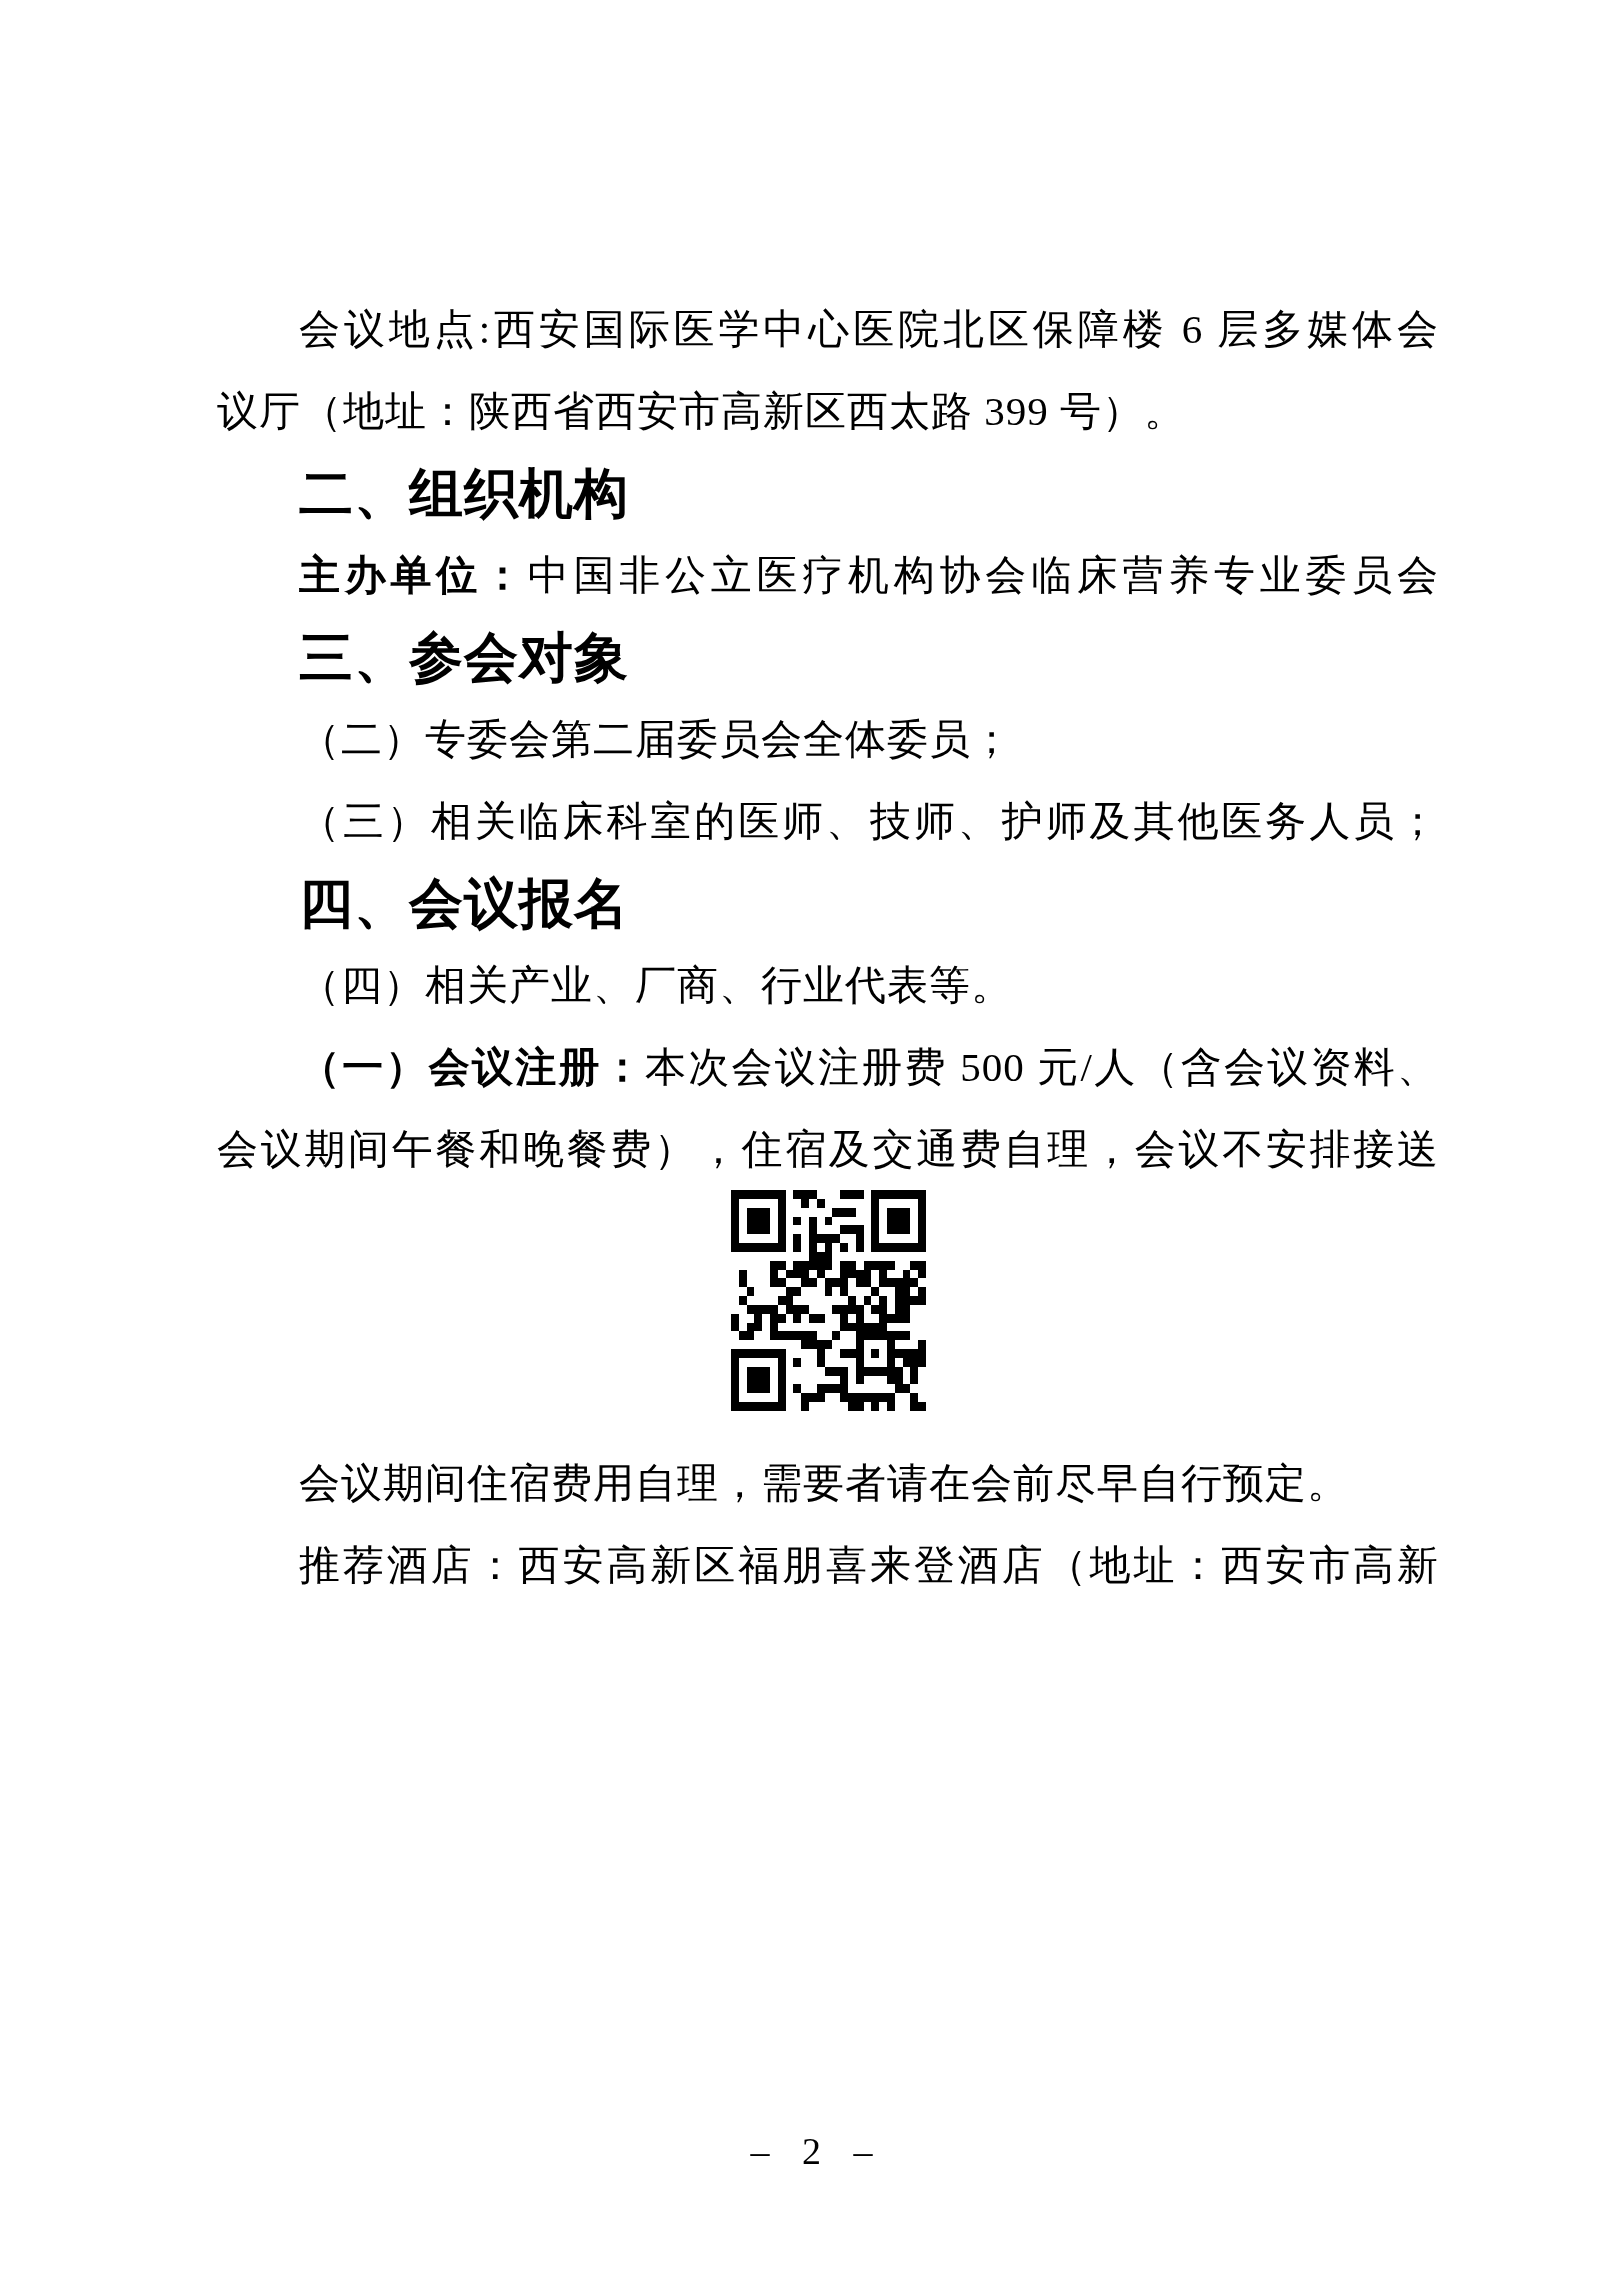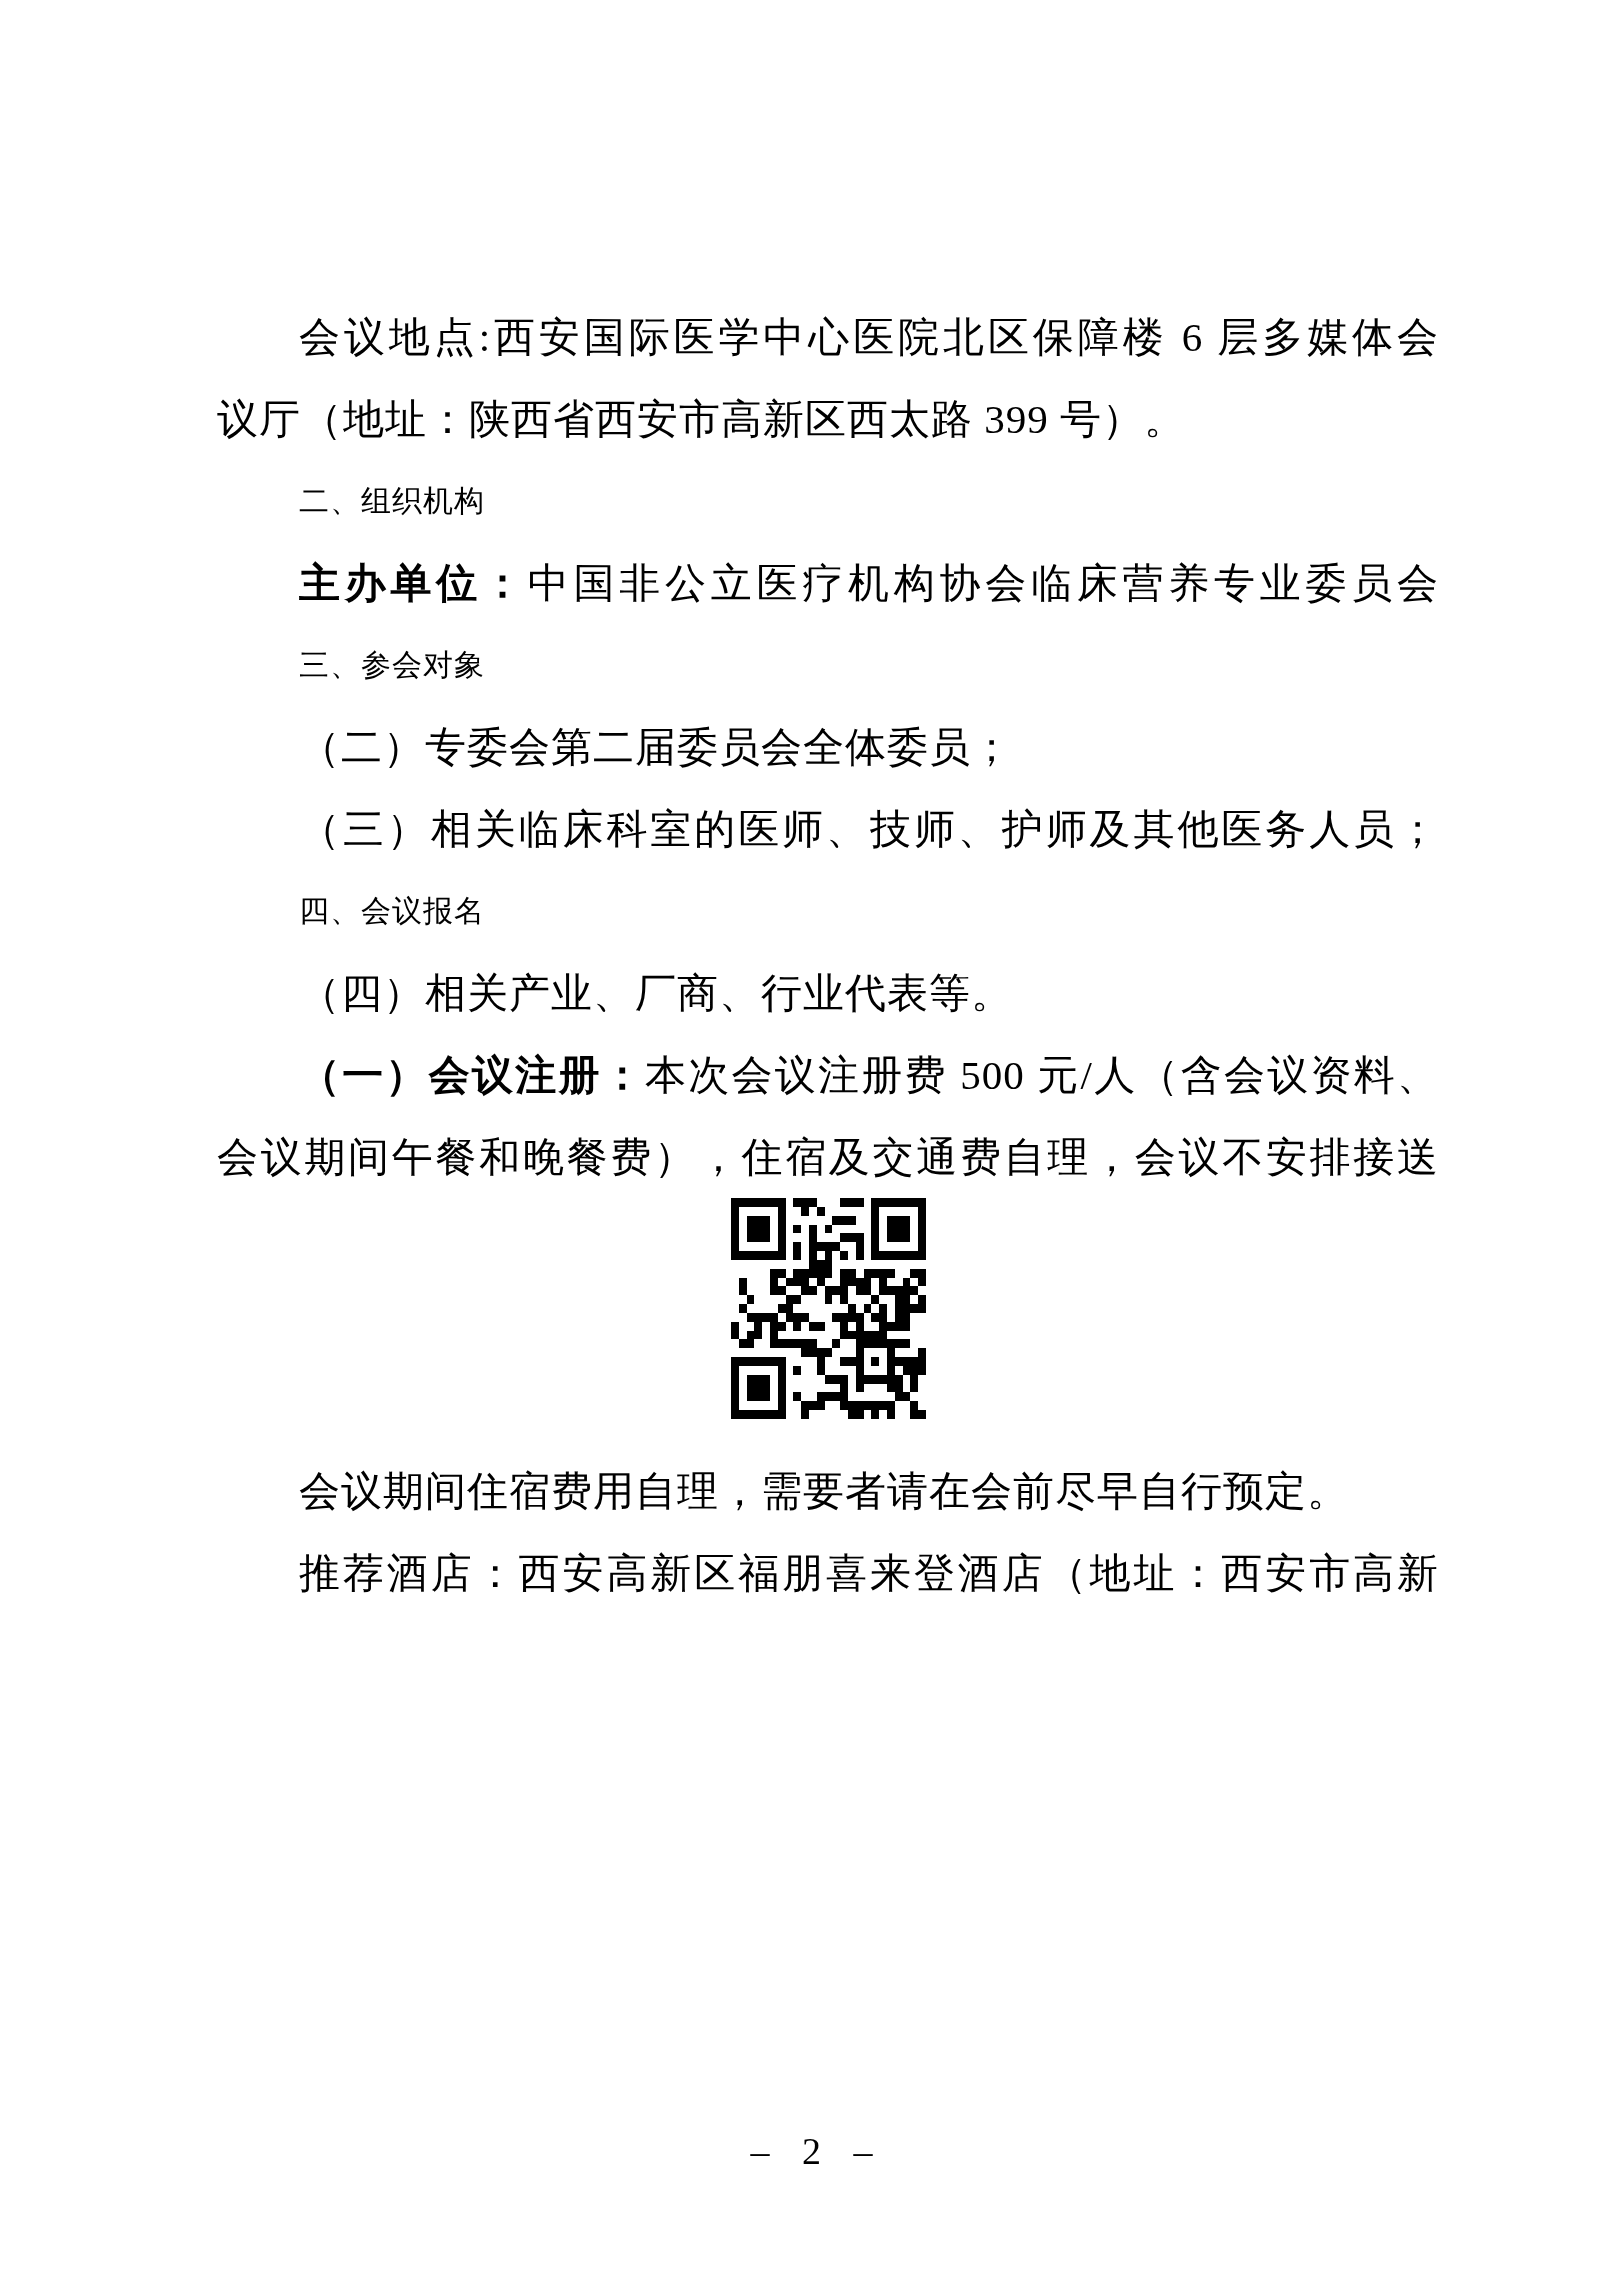--- a/index.html
+++ b/index.html
@@ -9,40 +9,40 @@
     width:1623px;
     height:2295px;
     background:#ffffff;
     color:#000000;
     font-family:"Liberation Serif","DejaVu Serif",serif;
     overflow:hidden;
   }
   .content{
     position:absolute;
     left:217px;
-    top:296px;
+    top:288px;
     width:1222px;
   }
   .line{
     height:82px;
     line-height:82px;
     font-size:41px;
     letter-spacing:1px;
     white-space:nowrap;
   }
   .line.indent{ text-indent:82px; }
   .line.fill{
     text-align:justify;
     text-align-last:justify;
     -moz-text-align-last:justify;
   }
   .heading{
     font-family:"Liberation Sans","DejaVu Sans",sans-serif;
-    font-weight:400;
-    font-size:30px;
+    font-weight:700;
+    font-size:54px;
   }
   .lead{ font-weight:700; }
   .qr-block{
     width:195px;
     height:221px;
     margin:0 auto 31px auto;
   }
   .qr-block svg{ display:block; width:195px; height:221px; }
   .page-footer{
     position:absolute;

